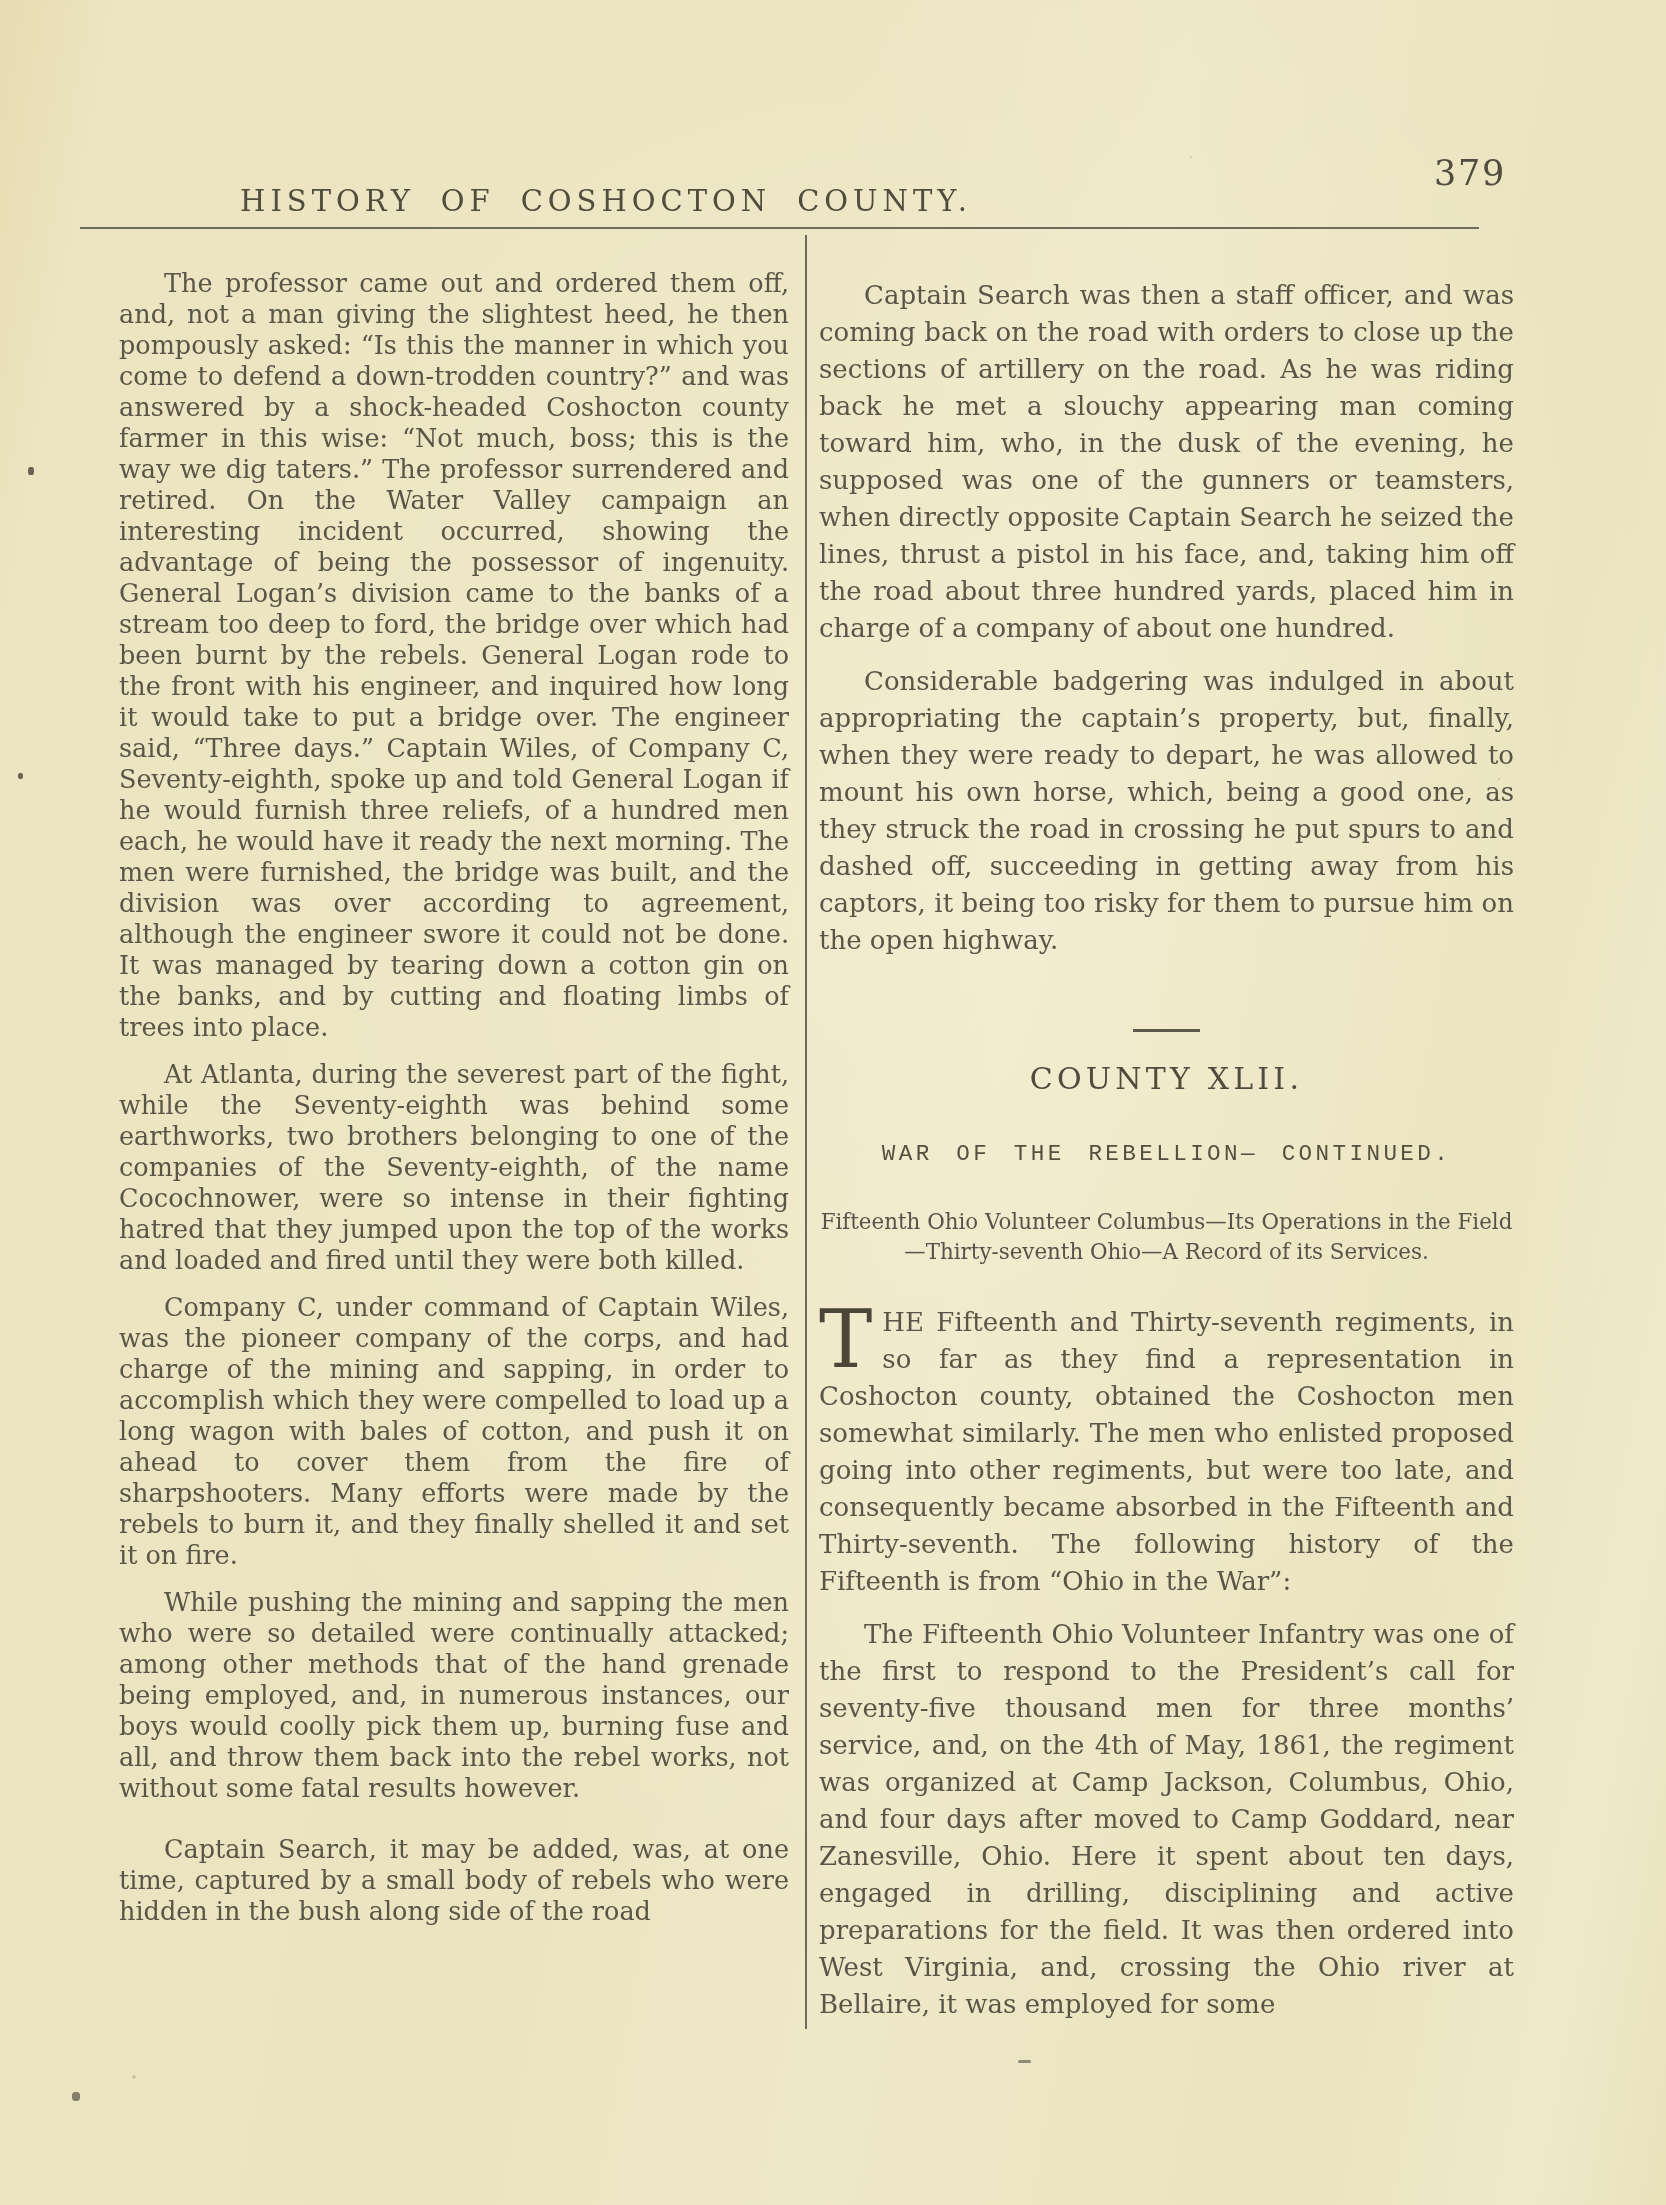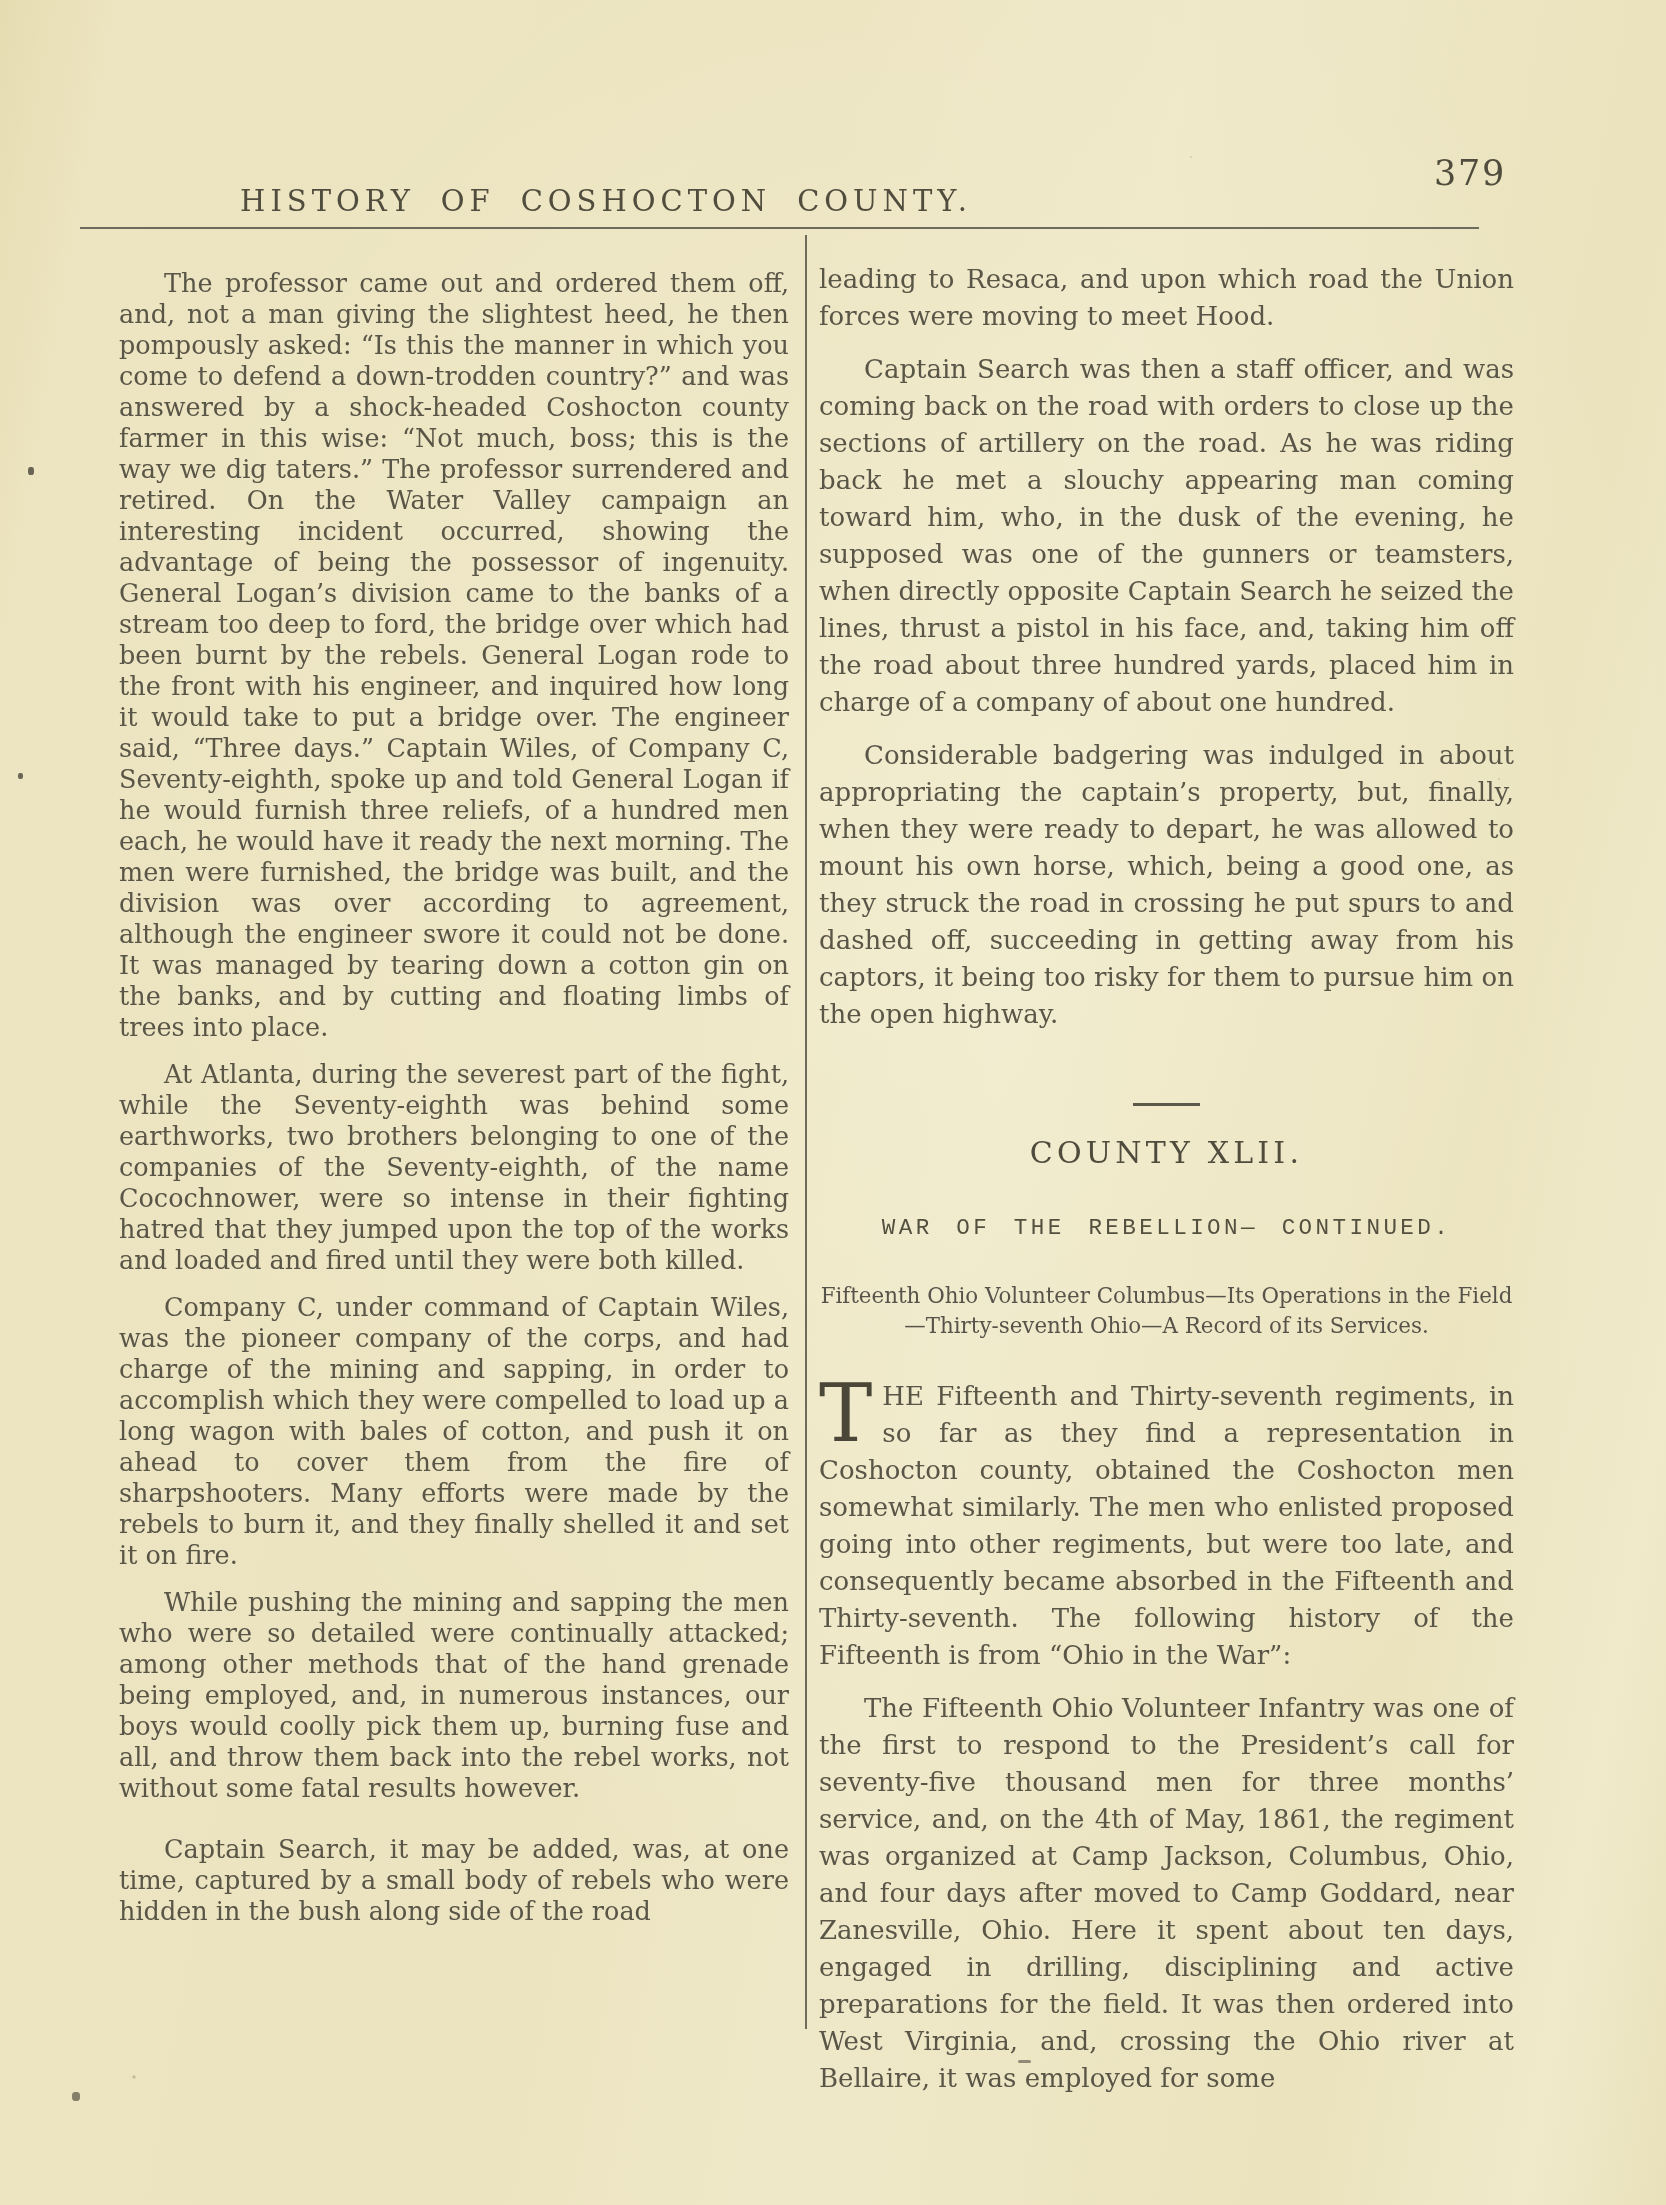--- a/index.html
+++ b/index.html
@@ -108,21 +108,20 @@
 
   <div class="col col-left">
     <p class="indent">The professor came out and ordered them off, and, not a man giving the slightest heed, he then pompously asked: “Is this the manner in which you come to defend a down-trodden country?” and was answered by a shock-headed Coshocton county farmer in this wise: “Not much, boss; this is the way we dig taters.” The professor surrendered and retired. On the Water Valley campaign an interesting incident occurred, showing the advantage of being the possessor of ingenuity. General Logan’s division came to the banks of a stream too deep to ford, the bridge over which had been burnt by the rebels. General Logan rode to the front with his engineer, and inquired how long it would take to put a bridge over. The engineer said, “Three days.” Captain Wiles, of Company C, Seventy-eighth, spoke up and told General Logan if he would furnish three reliefs, of a hundred men each, he would have it ready the next morning. The men were furnished, the bridge was built, and the division was over according to agreement, although the engineer swore it could not be done. It was managed by tearing down a cotton gin on the banks, and by cutting and floating limbs of trees into place.</p>
     <p class="indent">At Atlanta, during the severest part of the fight, while the Seventy-eighth was behind some earthworks, two brothers belonging to one of the companies of the Seventy-eighth, of the name Cocochnower, were so intense in their fighting hatred that they jumped upon the top of the works and loaded and fired until they were both killed.</p>
     <p class="indent">Company C, under command of Captain Wiles, was the pioneer company of the corps, and had charge of the mining and sapping, in order to accomplish which they were compelled to load up a long wagon with bales of cotton, and push it on ahead to cover them from the fire of sharpshooters. Many efforts were made by the rebels to burn it, and they finally shelled it and set it on fire.</p>
     <p class="indent">While pushing the mining and sapping the men who were so detailed were continually attacked; among other methods that of the hand grenade being employed, and, in numerous instances, our boys would coolly pick them up, burning fuse and all, and throw them back into the rebel works, not without some fatal results however.</p>
     <p class="indent spaced-before">Captain Search, it may be added, was, at one time, captured by a small body of rebels who were hidden in the bush along side of the road</p>
   </div>
 
   <div class="col col-right">
-    <p>leading to Resaca, and upon which road the Union forces were moving to meet Hood.</p>
     <p class="indent">Captain Search was then a staff officer, and was coming back on the road with orders to close up the sections of artillery on the road. As he was riding back he met a slouchy appearing man coming toward him, who, in the dusk of the evening, he supposed was one of the gunners or teamsters, when directly opposite Captain Search he seized the lines, thrust a pistol in his face, and, taking him off the road about three hundred yards, placed him in charge of a company of about one hundred.</p>
     <p class="indent">Considerable badgering was indulged in about appropriating the captain’s property, but, finally, when they were ready to depart, he was allowed to mount his own horse, which, being a good one, as they struck the road in crossing he put spurs to and dashed off, succeeding in getting away from his captors, it being too risky for them to pursue him on the open highway.</p>
 
     <div class="section-rule"></div>
 
     <p class="chapter-heading">COUNTY XLII.</p>
     <p class="chapter-subheading">WAR OF THE REBELLION— CONTINUED.</p>
     <p class="chapter-syllabus">Fifteenth Ohio Volunteer Columbus—Its Operations in the Field—Thirty-seventh Ohio—A Record of its Services.</p>
 
     <p class="opening"><span class="drop-cap">T</span><span>HE Fifteenth and Thirty-seventh regiments, in so far as they find a representation in Coshocton county, obtained the Coshocton men somewhat similarly.  The men who enlisted proposed going into other regiments, but were too late, and consequently became absorbed in the Fifteenth and Thirty-seventh.  The following history of the Fifteenth is from “Ohio in the War”:</span></p>

